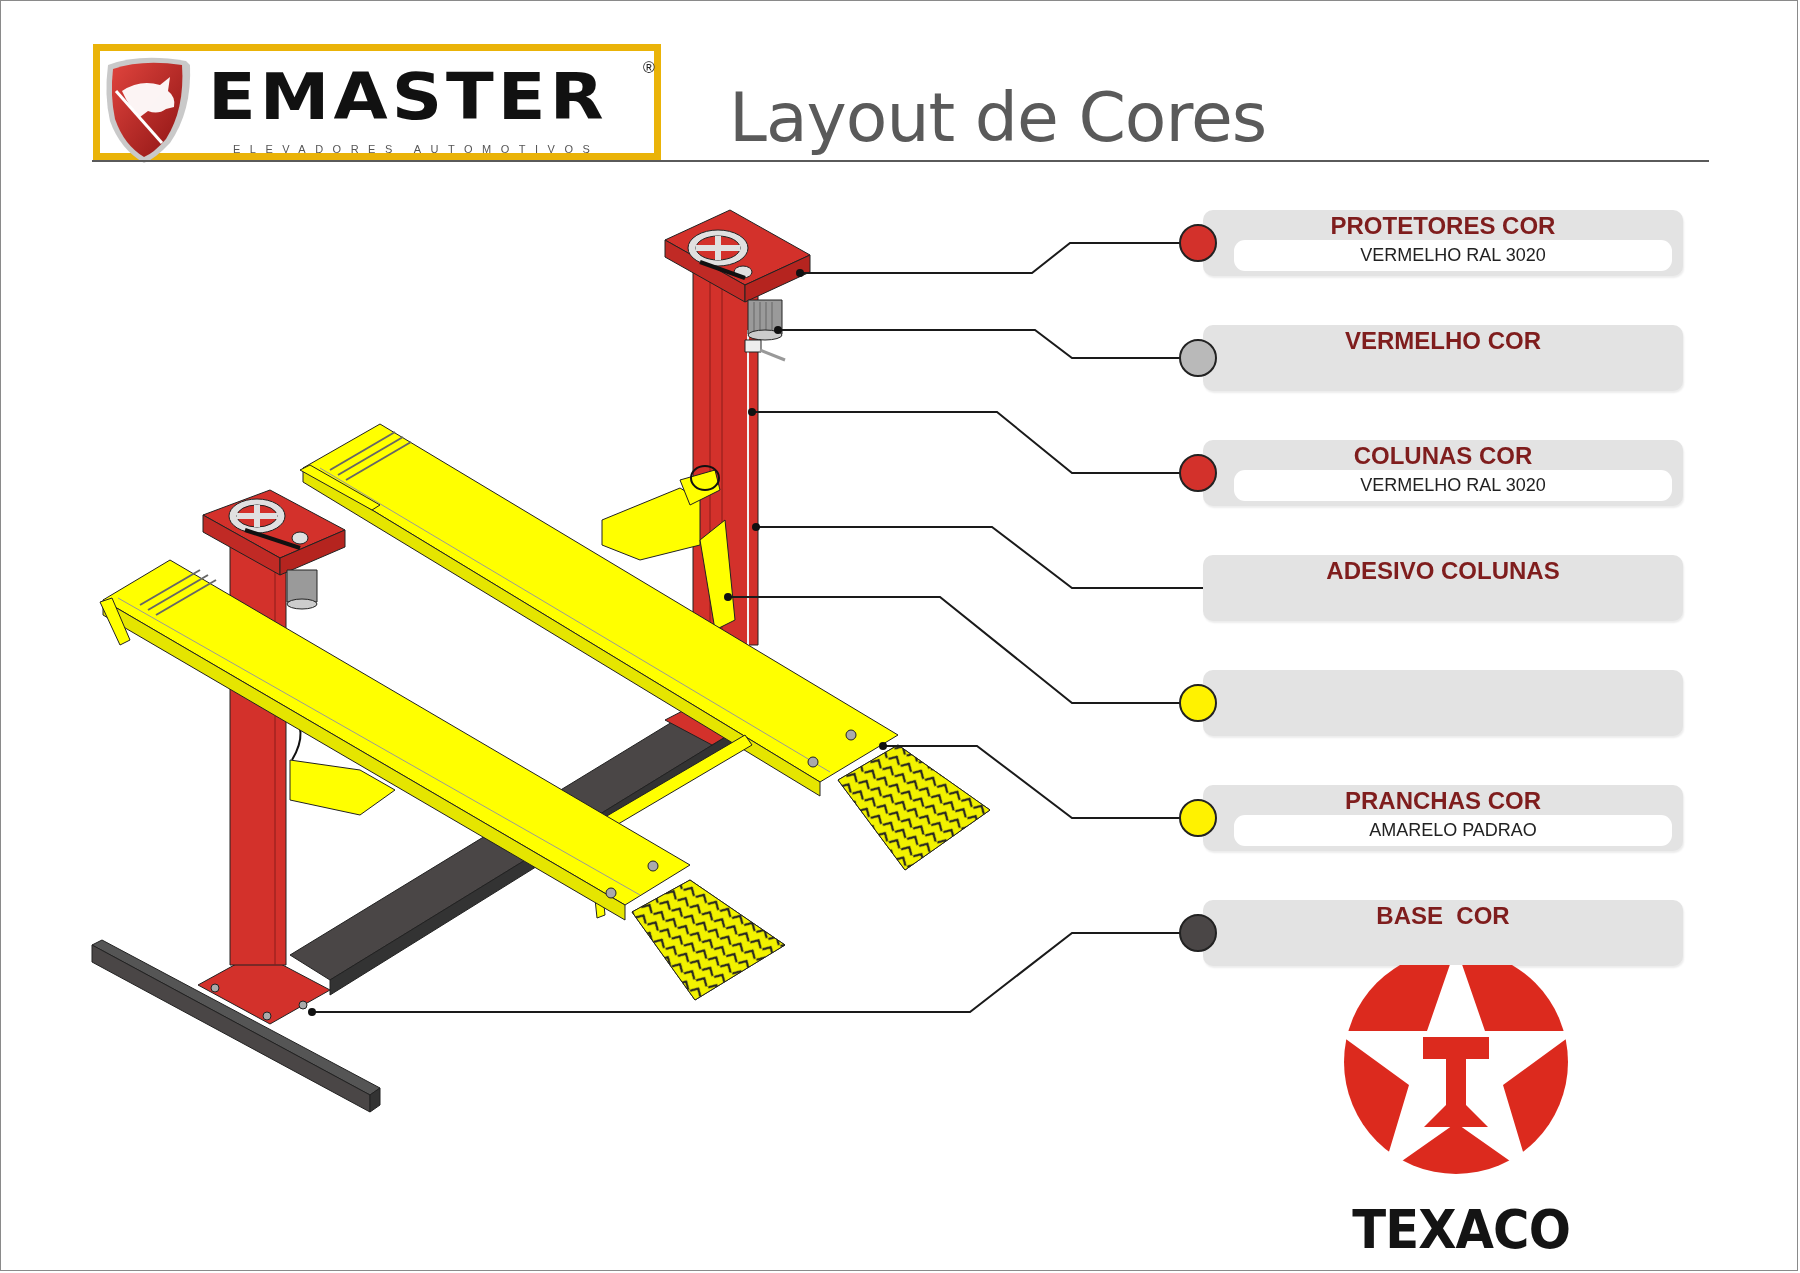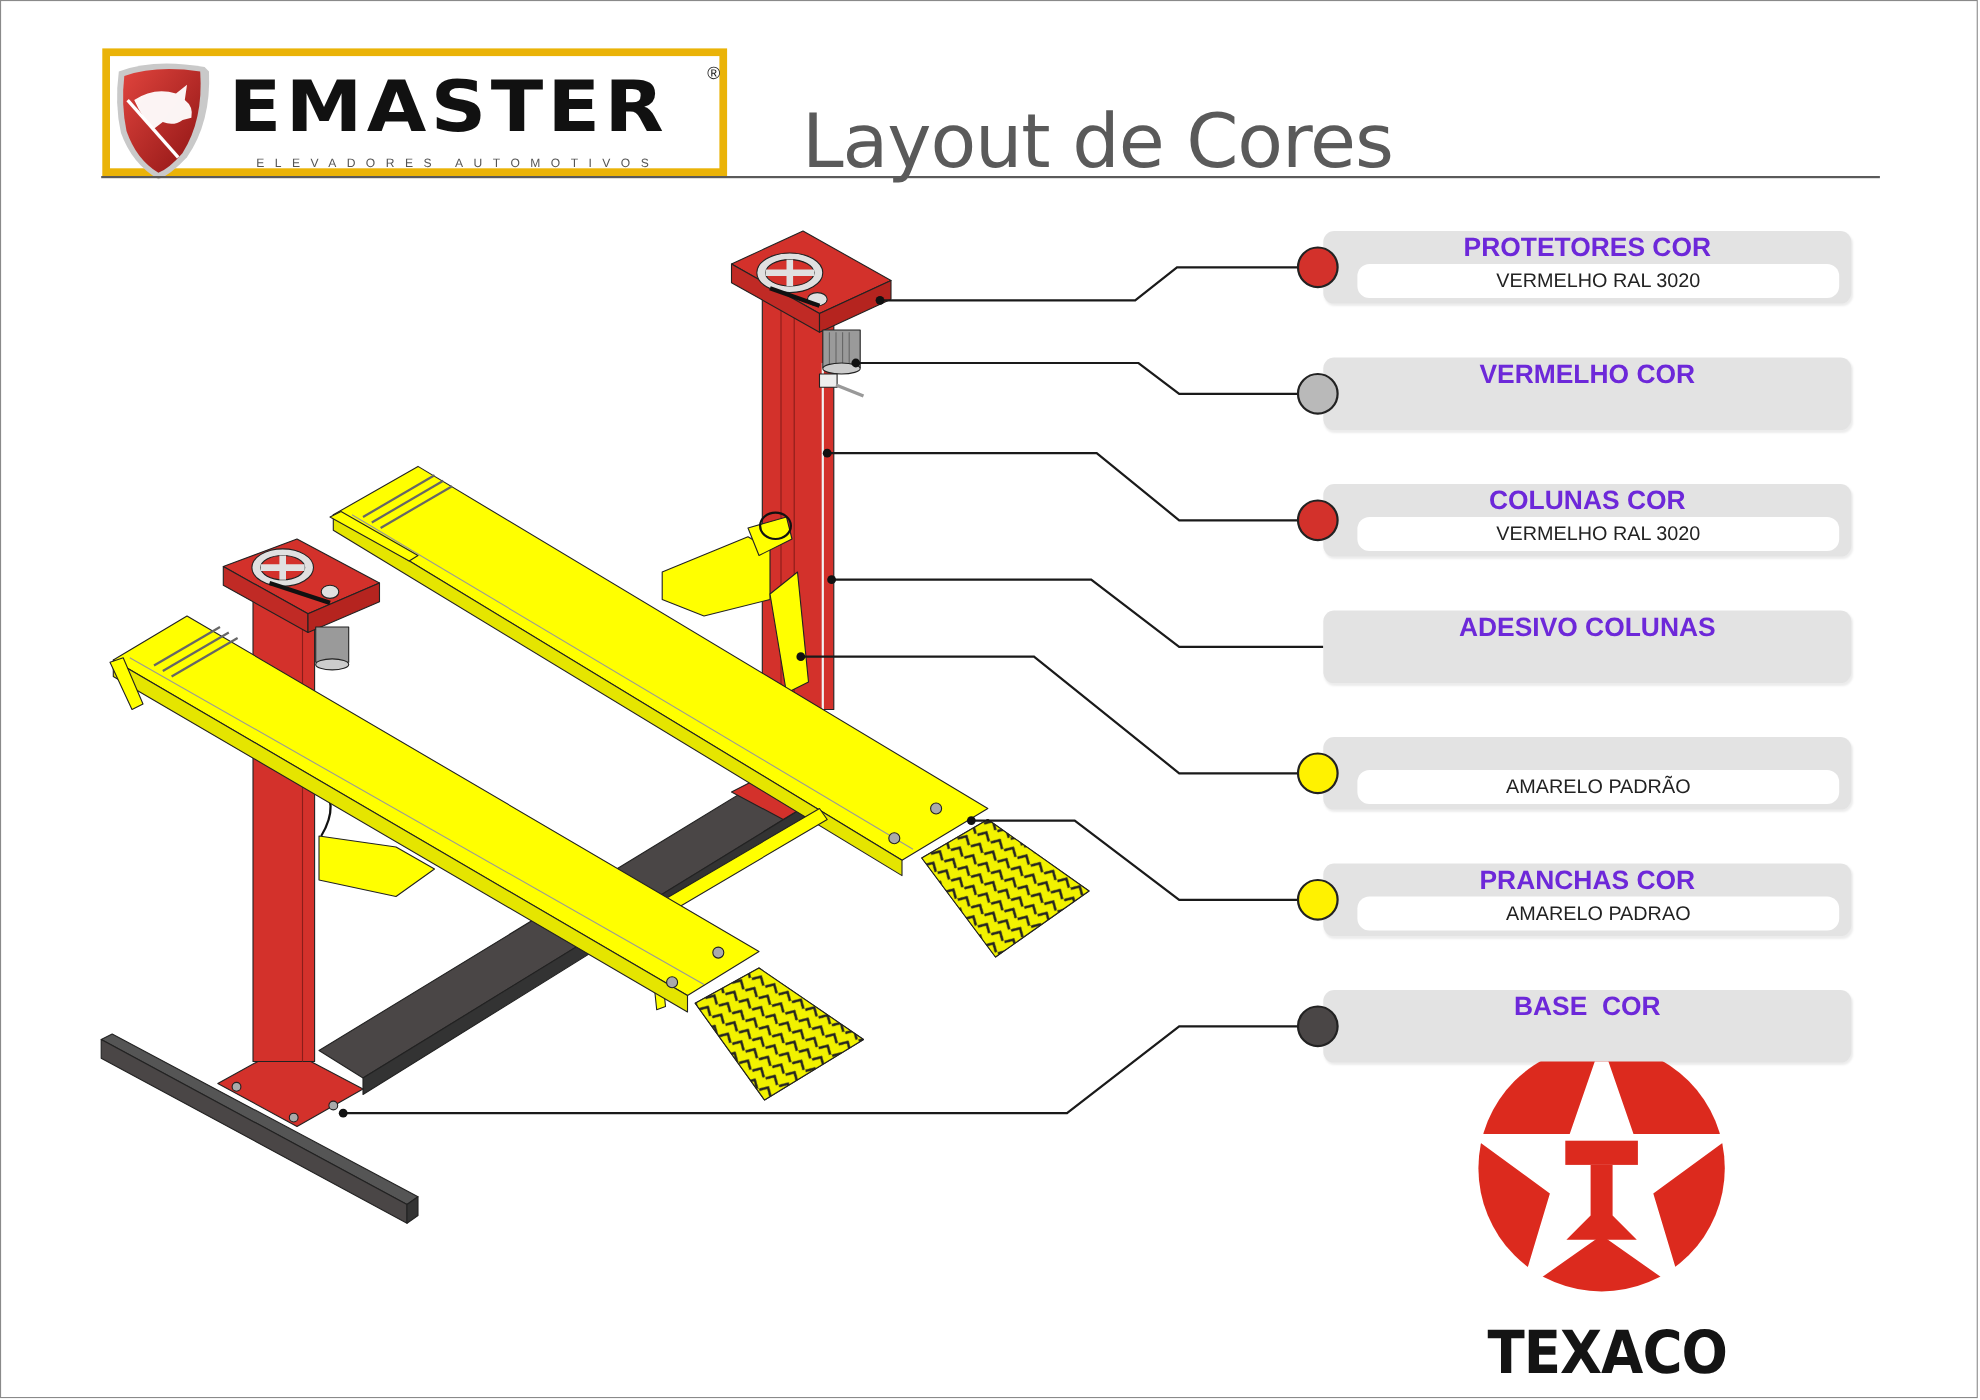--- a/index.html
+++ b/index.html
@@ -8,30 +8,30 @@
   .page-border { position: absolute; left: 0; top: 0; width: 1798px; height: 1271px;
                  border: 1px solid #8a8a8a; box-sizing: border-box; pointer-events: none; }
   .logo { position: absolute; left: 93px; top: 44px; width: 568px; height: 116px;
           background: #fff; border: 7px solid #eab308; box-sizing: border-box; }
   .logo svg { position: absolute; left: 0; top: 0; }
   .brand-name { position: absolute; left: 108px; top: 14px; font-family: "DejaVu Sans", sans-serif;
                 font-weight: 900; font-size: 70px; letter-spacing: 4px; color: #111; line-height: 1;
                 transform: scaleY(0.92); transform-origin: top left; }
   .brand-reg { position: absolute; left: 543px; top: 8px; font-size: 16px; color: #222; }
   .brand-sub { position: absolute; left: 133px; top: 92px; font-size: 11px; letter-spacing: 9.5px; color: #555; }
-  .title { position: absolute; left: 729px; top: 96px; font-family: "DejaVu Sans", sans-serif;
+  .title { position: absolute; left: 729px; top: 84px; font-family: "DejaVu Sans", sans-serif;
            font-size: 68px; color: #5a5a5a; font-weight: normal; line-height: 1; letter-spacing: -1px; margin: 0; }
   .rule { position: absolute; left: 92px; top: 160px; width: 1617px; height: 2px; background: #5a5a5a; }
   .illustration { position: absolute; left: 0; top: 0; }
   .legend-row { position: absolute; left: 1203px; width: 480px; height: 66px; }
   .pill { position: absolute; left: 0; top: 0; width: 480px; height: 66px; background: #e3e3e3;
           border-radius: 10px; box-shadow: 1px 2px 2px rgba(0,0,0,0.08); }
   .pill-inner { position: absolute; left: 31px; top: 30px; width: 438px; height: 31px; background: #ffffff; border-radius: 11px; }
   .pill-title { position: absolute; left: 0; top: 2px; width: 100%; text-align: center; font-weight: bold;
-                font-size: 24px; color: #6d28d9; line-height: 28px; }
+                font-size: 24px; color: #7f1d1d; line-height: 28px; }
   .pill-value { position: absolute; left: 0; top: 0; width: 100%; text-align: center; font-size: 18px;
                 color: #222; line-height: 31px; }
   .swatch { position: absolute; left: -24px; top: 14px; width: 38px; height: 38px; border-radius: 50%;
             border: 2px solid #222; box-sizing: border-box; }
   .texaco { position: absolute; left: 1340px; top: 965px; width: 240px; height: 300px; }
   .texaco-word { position: absolute; left: 1343px; top: 1203px; width: 230px; text-align: center;
                  font-family: "DejaVu Sans", sans-serif; font-weight: 900; font-size: 54px; color: #141414;
                  letter-spacing: -1px; transform: scaleX(0.92); transform-origin: center; line-height: 1; }
 </style>
 </head>
@@ -222,23 +222,20 @@
 </div>
 
 <div class="legend-row" style="top:555px">
   <div class="pill">
     <div class="pill-title">ADESIVO COLUNAS</div>
   </div>
 </div>
 
 <div class="legend-row" style="top:670px">
   <div class="pill">
-    <div class="pill-inner">
-      <div class="pill-value">AMARELO PADRÃO</div>
-    </div>
   </div>
   <div class="swatch" style="background:#fff200"></div>
 </div>
 
 <div class="legend-row" style="top:785px">
   <div class="pill">
     <div class="pill-title">PRANCHAS COR</div>
     <div class="pill-inner">
       <div class="pill-value">AMARELO PADRAO</div>
     </div>

